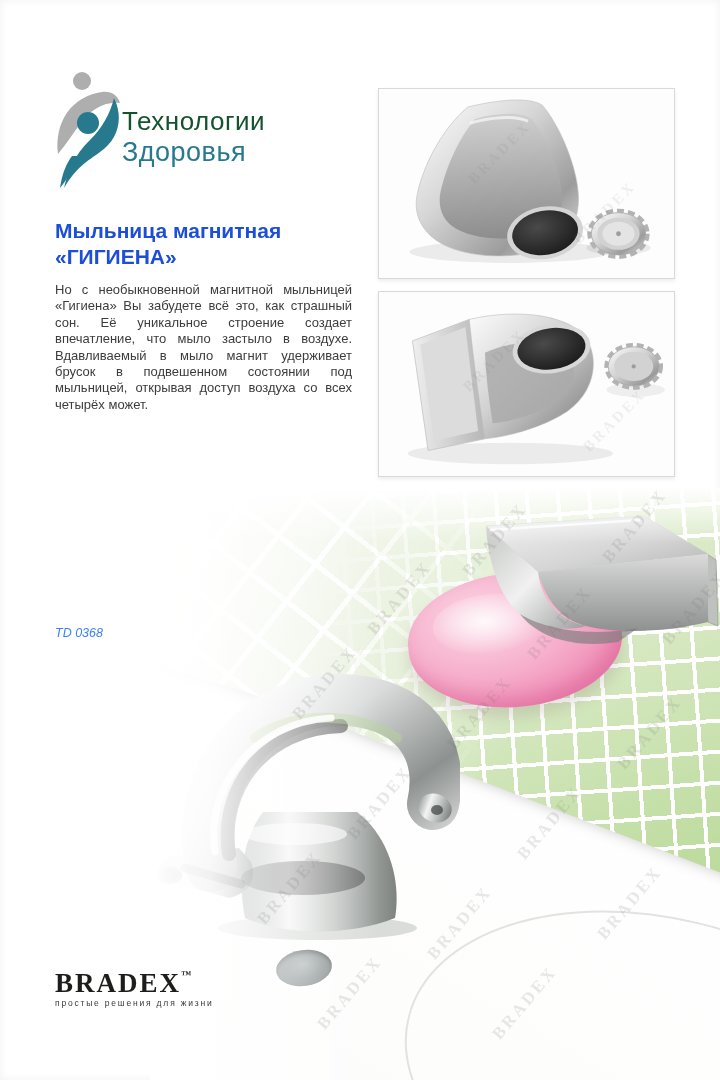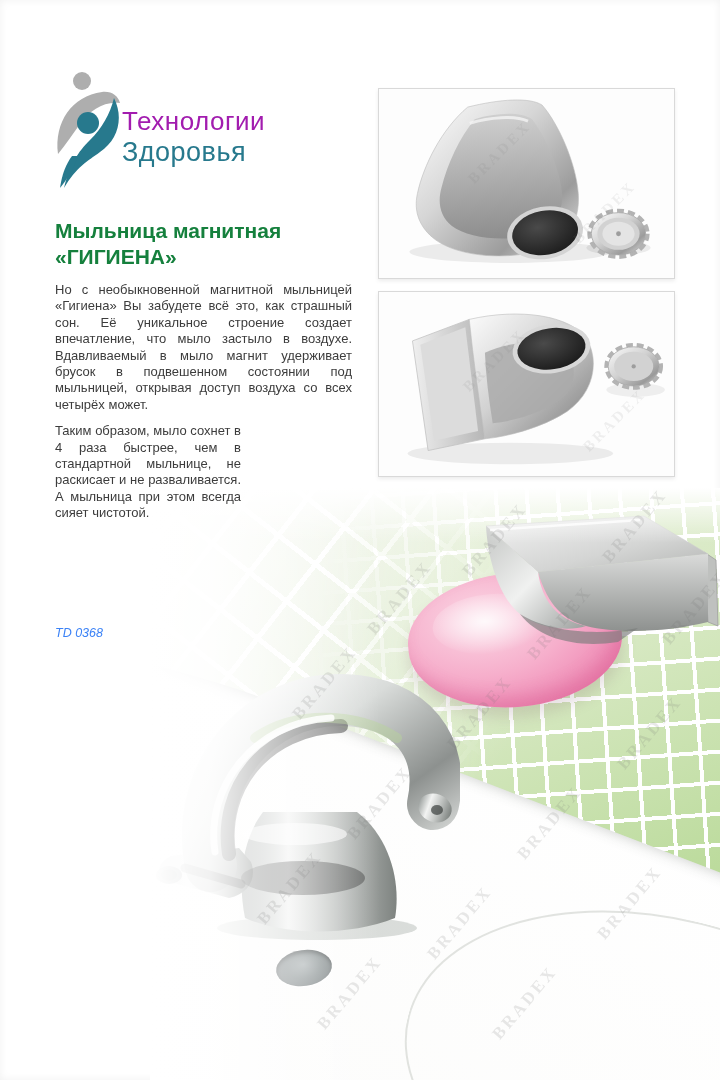--- a/index.html
+++ b/index.html
@@ -3,26 +3,26 @@
 <meta charset="utf-8">
 <style>
   html,body{margin:0;padding:0;background:#fff;}
   .page{position:relative;width:720px;height:1080px;background:#fff;overflow:hidden;
         font-family:"Liberation Sans","DejaVu Sans",sans-serif;box-shadow:inset 0 0 8px rgba(0,0,0,.06);}
 
   
   .logo{position:absolute;left:52px;top:68px;width:300px;height:125px;}
   .logo-icon{position:absolute;left:0;top:0;width:68px;height:122px;}
   .logo-text{position:absolute;left:70px;top:40px;line-height:1;}
-  .logo-line1{display:block;font-size:26px;letter-spacing:.5px;color:#a21caf;}
+  .logo-line1{display:block;font-size:26px;letter-spacing:.5px;color:#14532d;}
   .logo-line2{display:block;font-size:27px;letter-spacing:.5px;color:#27798d;margin-top:5px;}
 
   
   .title{position:absolute;left:55px;top:218px;width:310px;margin:0;
-         font-size:21px;line-height:26px;font-weight:bold;color:#15803d;}
+         font-size:21px;line-height:26px;font-weight:bold;color:#1d4ed8;}
   .copy{position:absolute;left:55px;top:282px;width:297px;z-index:5;
         font-size:13px;line-height:16.4px;color:#3c3c3c;text-align:justify;}
   .copy p{margin:0 0 10px 0;}
   .copy .narrow{width:186px;}
   .sku{position:absolute;left:55px;top:626px;z-index:5;font-style:italic;font-size:12.5px;color:#3b82f6;}
 
   
   .pphoto{position:absolute;left:378px;width:295px;background:#fdfdfd;border:1px solid #d9d9d9;
           box-shadow:0 2px 4px rgba(0,0,0,.08);overflow:hidden;}
   .pphoto-1{top:88px;height:189px;}
@@ -176,21 +176,20 @@
     <span class="wm wm-light" style="left:195px;top:120px">BRADEX</span>
   </div>
 
   <h1 class="title">
     <span>Мыльница магнитная</span><br>
     <span>«ГИГИЕНА»</span>
   </h1>
 
   <div class="copy">
     <p>Но с необыкновенной магнитной мыльницей «Гигиена» Вы забудете всё это, как страшный сон. Её уникальное строение создает впечатление, что мыло застыло в воздухе. Вдавливаемый в мыло магнит удерживает брусок в подвешенном состоянии под мыльницей, открывая доступ воздуха со всех четырёх может.</p>
-    <p class="narrow">Таким образом, мыло сохнет в 4 раза быстрее, чем в стандартной мыльнице, не раскисает и не разваливается. А мыльница при этом всегда сияет чистотой.</p>
   </div>
   <div class="sku">TD 0368</div>
 
   <div class="main-photo">
     <div class="tilesA"></div>
     <div class="tilesB"></div>
     <div class="wall-wash"></div>
     <div class="sink"></div>
     <div class="bowl-line"></div>
     <div class="overflow-hole"></div>
@@ -266,14 +265,20 @@
     <span class="wm" style="left:455px;top:235px">BRADEX</span>
     <span class="wm" style="left:185px;top:305px">BRADEX</span>
     <span class="wm" style="left:355px;top:325px">BRADEX</span>
     <span class="wm" style="left:95px;top:390px">BRADEX</span>
     <span class="wm" style="left:265px;top:425px">BRADEX</span>
     <span class="wm" style="left:435px;top:405px">BRADEX</span>
     <span class="wm" style="left:155px;top:495px">BRADEX</span>
     <span class="wm" style="left:330px;top:505px">BRADEX</span>
   </div>
 
+  <div class="brand">
+    <div class="brand-name">
+      <span>BRADEX</span><span class="brand-tm">™</span>
+    </div>
+    <div class="brand-tagline">простые решения для жизни</div>
+  </div>
 
 </div>
 
 </body></html>

